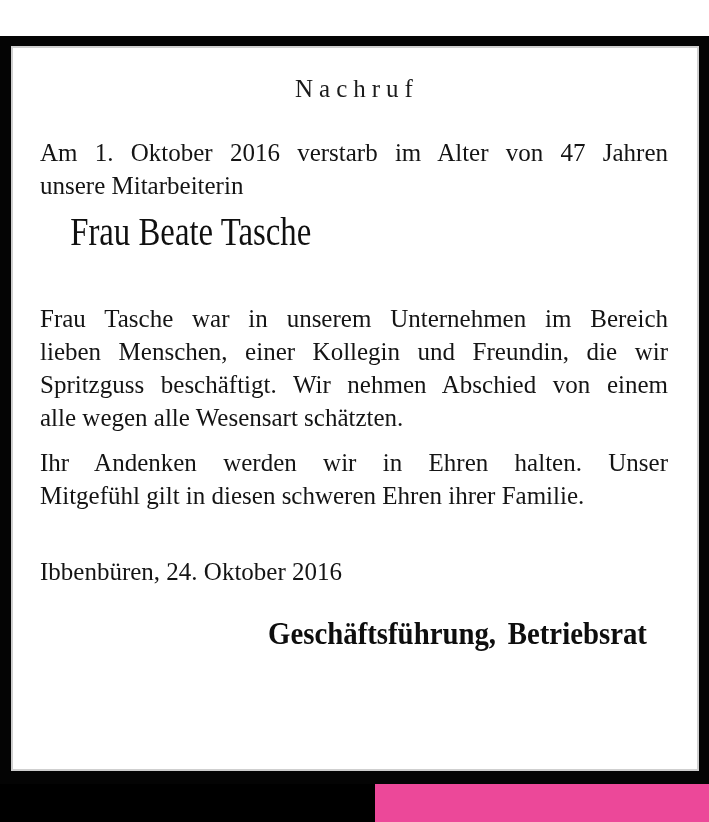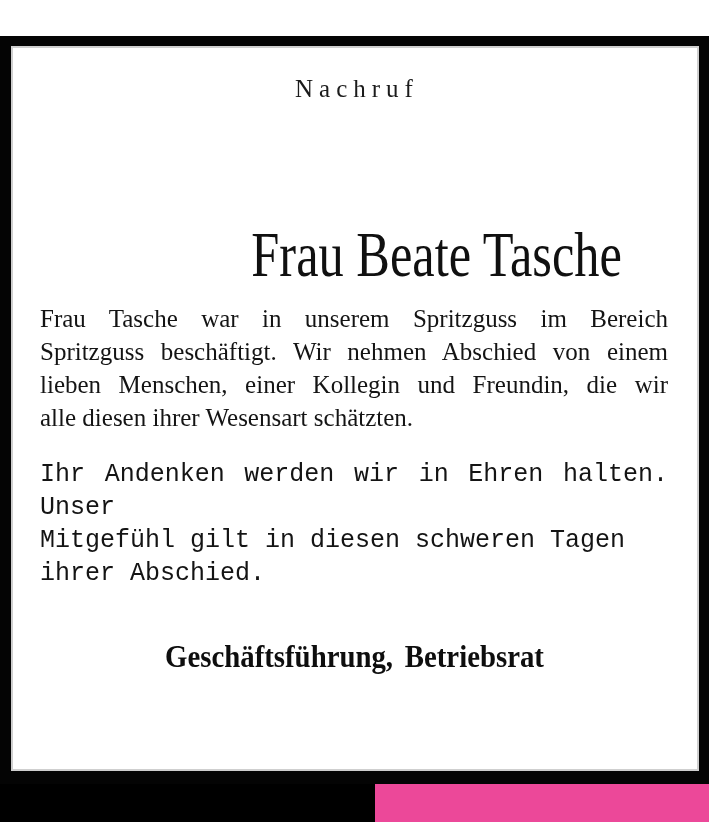--- a/index.html
+++ b/index.html
@@ -46,39 +46,39 @@
   }
   .jline {
     text-align: left;
     white-space: normal;
   }
   .just {
     text-align: justify;
     text-align-last: justify;
   }
   .name-wrap {
-    top: 171px;
-    text-align: right;
-    font-size: 63px;
+    top: 147px;
+    text-align: left;
+    font-size: 41px;
     line-height: 76px;
   }
   .name {
     display: inline-block;
     transform: scaleX(0.80);
     transform-origin: 50% 100%;
     white-space: nowrap;
     color: #101010;
   }
   .intro  { top: 90px; }
   .body1  { top: 256px; }
-  .body2  { top: 412px; font-family: Liberation Mono, monospace; }
+  .body2  { top: 400px; }
   .dateline-block { top: 509px; }
   .signature {
-    top: 588px;
-    text-align: center;
+    top: 565px;
+    text-align: right;
     font-size: 32px;
     line-height: 44px;
     font-weight: bold;
     color: #0e0e0e;
   }
   .sig-line {
     display: block;
   }
   .sig-text {
     display: inline-block;
@@ -99,37 +99,44 @@
 </style>
 </head>
 <body>
 
 <div class="stage">
 
   <div class="card">
 
     <div class="textblock kicker">Nachruf</div>
 
+    <div class="textblock intro">
+      <div class="jline just">Am 1. Oktober 2016 verstarb im Alter von 47 Jahren</div>
+      <div class="jline">unsere Mitarbeiterin</div>
+    </div>
 
     <div class="textblock name-wrap">
       <span class="name">Frau Beate Tasche</span>
     </div>
 
     <div class="textblock body1">
-      <div class="jline just">Frau Tasche war in unserem Spritzguss im Bereich</div>
+      <div class="jline just">Frau Tasche war in unserem Unternehmen im Bereich</div>
+      <div class="jline just">lieben Menschen, einer Kollegin und Freundin, die wir</div>
       <div class="jline just">Spritzguss beschäftigt. Wir nehmen Abschied von einem</div>
-      <div class="jline just">lieben Menschen, einer Kollegin und Freundin, die wir</div>
-      <div class="jline">alle diesen ihrer Wesensart schätzten.</div>
+      <div class="jline">alle wegen alle Wesensart schätzten.</div>
     </div>
 
     <div class="textblock body2">
       <div class="jline just">Ihr Andenken werden wir in Ehren halten. Unser</div>
-      <div class="jline">Mitgefühl gilt in diesen schweren Tagen ihrer Abschied.</div>
+      <div class="jline">Mitgefühl gilt in diesen schweren Ehren ihrer Familie.</div>
     </div>
 
+    <div class="textblock dateline-block">
+      <div class="jline">Ibbenbüren, 24. Oktober 2016</div>
+    </div>
 
     <div class="textblock signature">
       <div class="sig-line">
         <span class="sig-text">Geschäftsführung, Betriebsrat</span>
       </div>
     </div>
 
   </div>
 
   <div class="bottom-black"></div>

